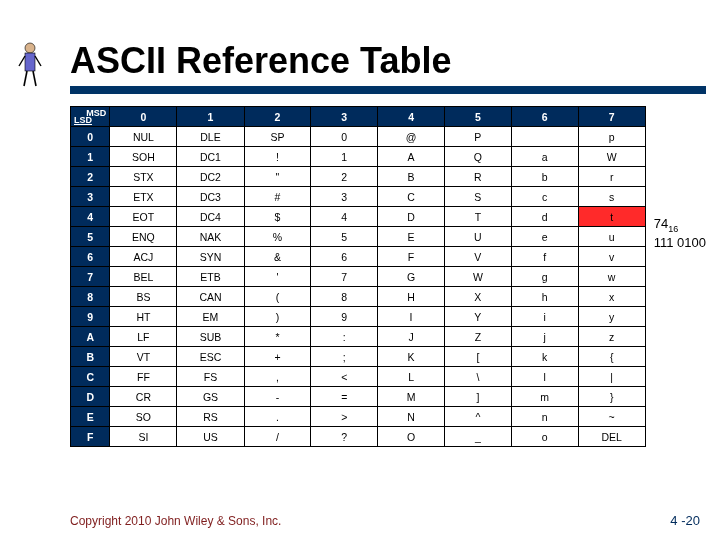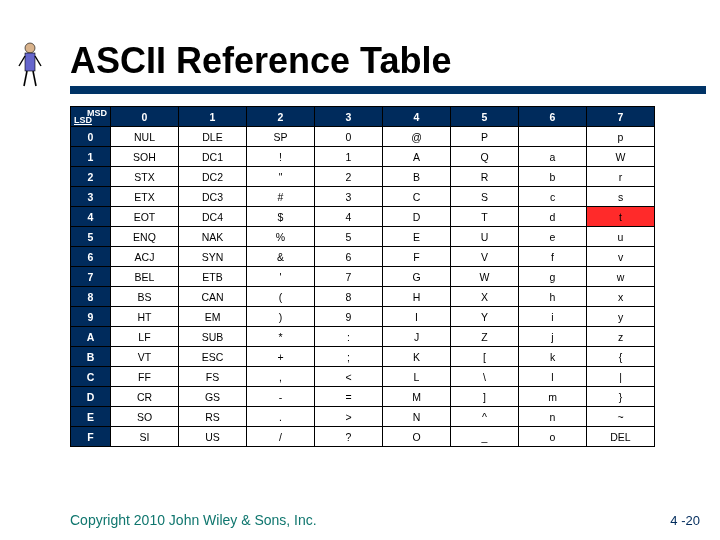--- a/index.html
+++ b/index.html
@@ -86,22 +86,22 @@
     font-size: 13px;
     line-height: 1.3;
     padding-top: 110px;
     white-space: nowrap;
   }
   .sidenotes sub { font-size: 9px; }
   .footer-left {
     position: absolute;
     left: 70px;
     bottom: 12px;
-    font-size: 14px;
-    color: #0f766e;
+    font-size: 12px;
+    color: #7f1d1d;
   }
   .footer-right {
     position: absolute;
     right: 20px;
     bottom: 12px;
     font-size: 13px;
     color: #002b5c;
   }
   .deco {
     position: absolute;
@@ -318,17 +318,23 @@
             <td class="cell">/</td>
             <td class="cell">?</td>
             <td class="cell">O</td>
             <td class="cell">_</td>
             <td class="cell">o</td>
             <td class="cell">DEL</td>
           </tr>
         </tbody>
     </table>
 
+    <div class="sidenotes">
+      <div>
+        <span>74</span><sub>16</sub>
+      </div>
+      <div>111 0100</div>
+    </div>
   </div>
 </div>
 
 <div class="footer-left">Copyright 2010 John Wiley &amp; Sons, Inc.</div>
 <div class="footer-right">4 -20</div>
 
 </body></html>

